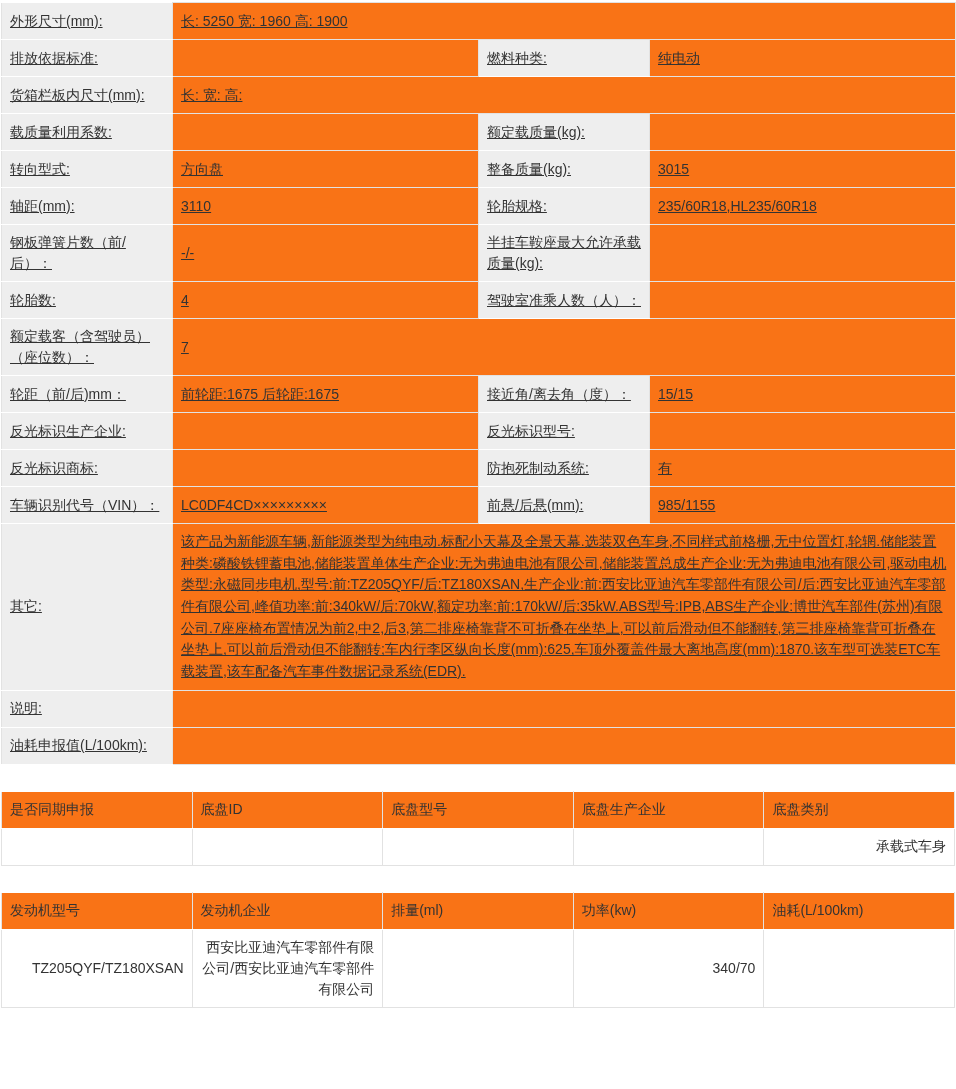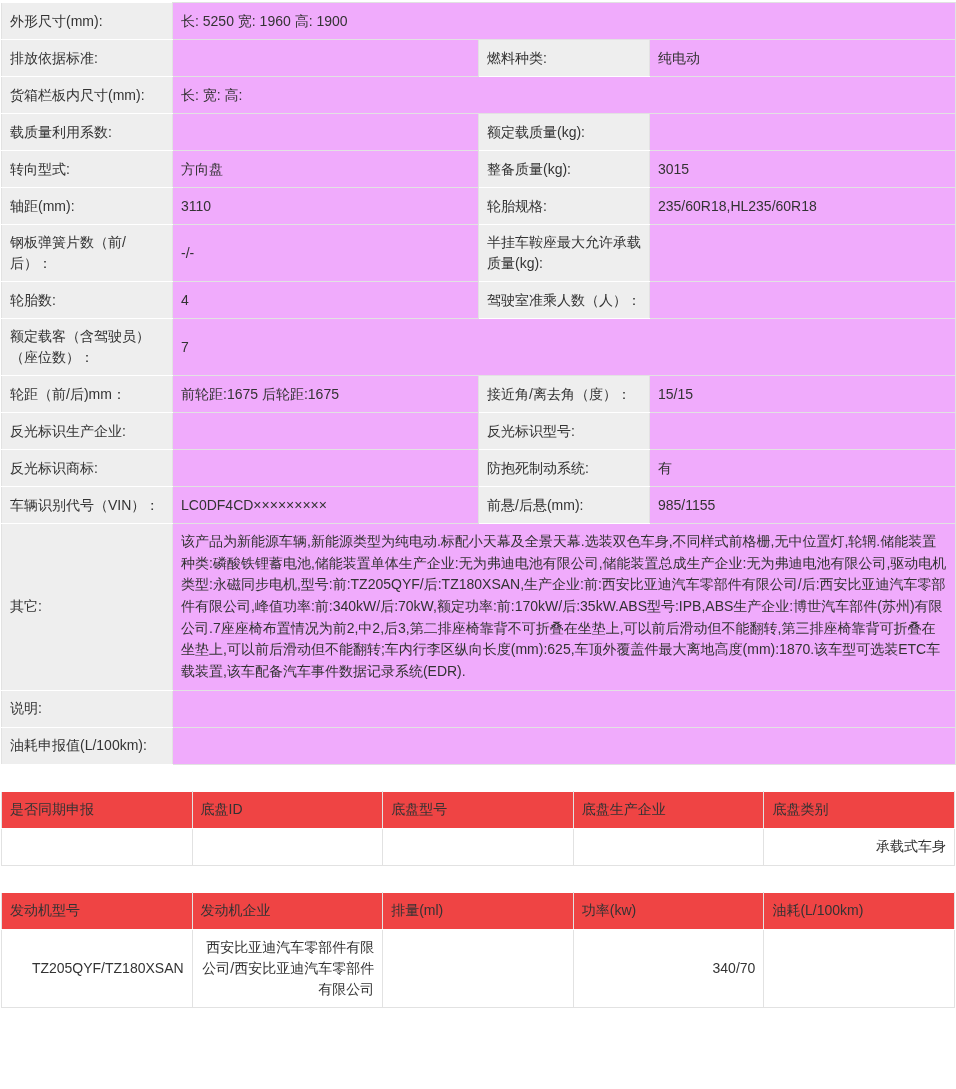--- a/index.html
+++ b/index.html
@@ -23,31 +23,31 @@
     border: 1px solid #e2e2e2;
     padding: 7px 8px;
     vertical-align: middle;
     font-weight: normal;
     text-align: left;
     word-break: break-all;
     line-height: 1.5;
     font-size: 14px;
     color: #333333;
   }
-  .spec td { height: 22px; }
+  .spec td { height: 22px; text-decoration: underline; }
   .lbl {
     background: #eeeeee;
     border-color: #ffffff #e2e2e2 #ffffff #e2e2e2;
   }
   .spec .lbl { border-left-color: #e2e2e2; }
-  .val { background: #f0abfc; }
+  .val { background: #f97316; }
   .para { line-height: 1.55; }
   .sub { margin-top: 26px; }
   .sub th {
-    background: #ef4444;
+    background: #f97316;
     height: 22px;
     border-color: #ffffff #e2e2e2 #ffffff #e2e2e2;
   }
   .sub td { height: 22px; background: #ffffff; text-align: right; }
 </style>
 </head>
 <body>
 
 <div class="page">
 

